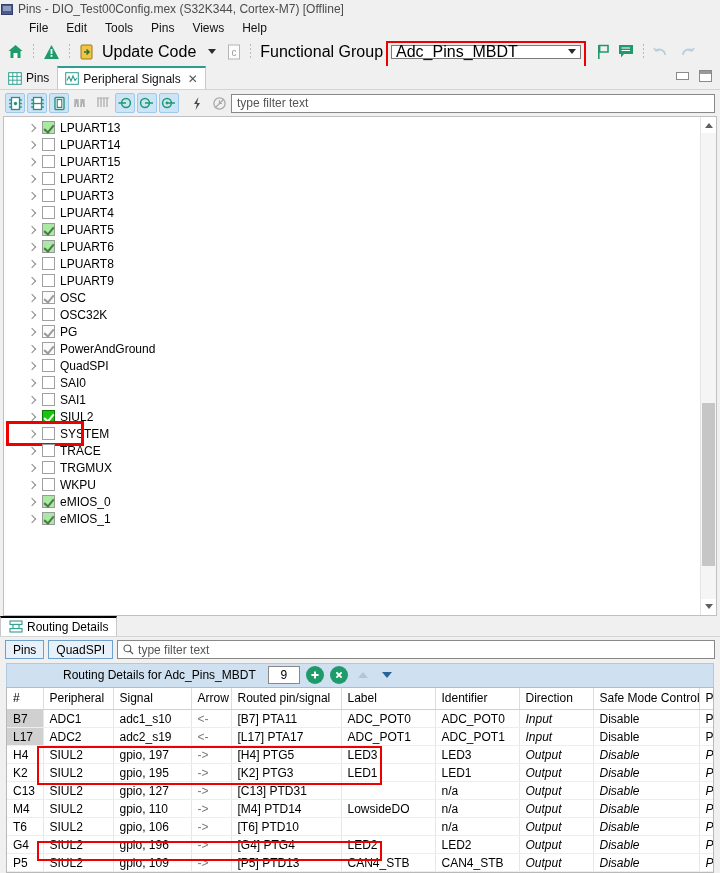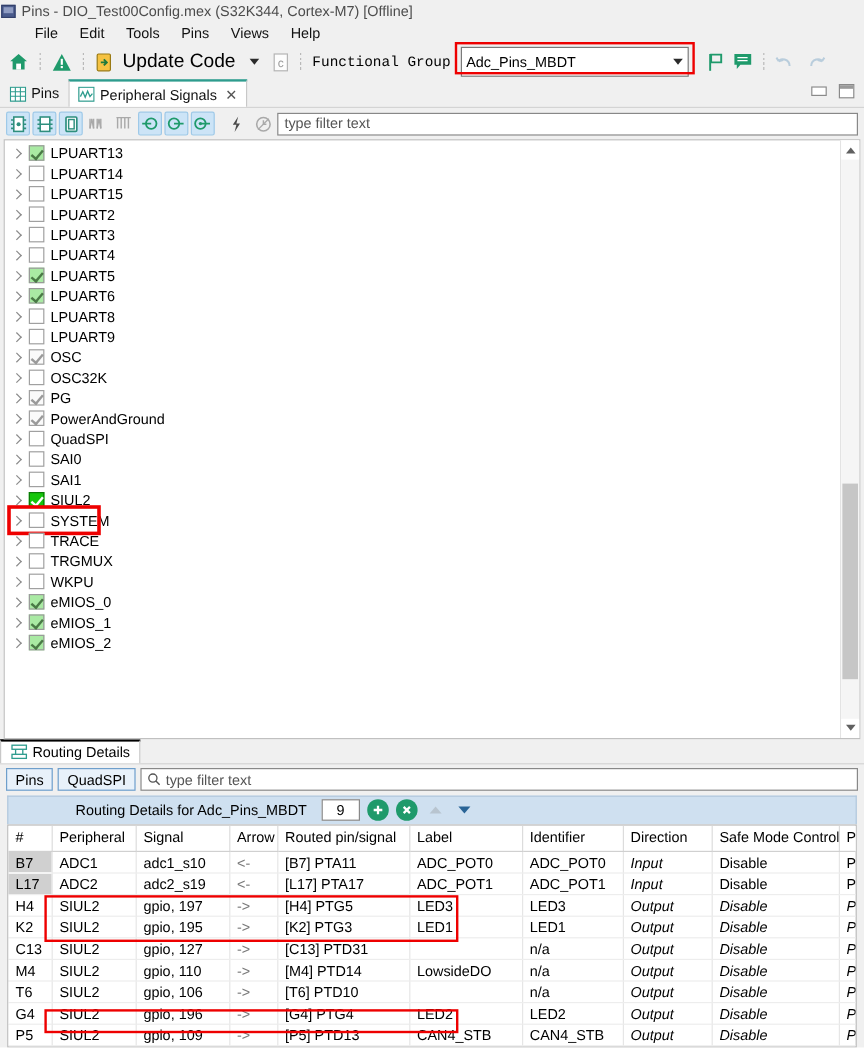--- a/index.html
+++ b/index.html
@@ -40,28 +40,28 @@
     height: 29px; background: #f0f0f0; display: flex; align-items: center;
     padding: 0 4px; gap: 2px; flex: 0 0 29px; position: relative;
   }
   .sep-dot { width: 1px; height: 16px; margin: 0 4px;
     background: repeating-linear-gradient(to bottom,#b9b9b9 0 2px,transparent 2px 4px); }
   .tbtn { display: flex; align-items: center; justify-content: center; height: 22px;
     padding: 0 2px; border: 1px solid transparent; border-radius: 2px; }
   .lbl-updatecode { font-size: 16px; padding: 0 4px 0 3px; white-space: nowrap; }
   .caret-dn { width: 0; height: 0; border-left: 4px solid transparent;
     border-right: 4px solid transparent; border-top: 5px solid #2b2b2b; margin: 0 6px; }
-  .fg-label { font-size: 12px; white-space: nowrap; padding: 0 3px; font-family: Liberation Mono, monospace; }
+  .fg-label { font-size: 16px; white-space: nowrap; padding: 0 3px; }
 
   .fg-wrap { position: relative; margin-left: 3px; }
   .fg-redbox { position: absolute; left: -5px; top: -4px; width: 200px; height: 27px;
     border: 2px solid #ee0000; pointer-events: none; }
   .fg-select {
-    width: 190px; height: 25px; background: #fff; border: 1px solid #7a7a7a;
-    display: flex; align-items: center; padding: 0 4px; font-size: 12px; position: relative;
+    width: 190px; height: 14px; background: #fff; border: 1px solid #7a7a7a;
+    display: flex; align-items: center; padding: 0 4px; font-size: 16px; position: relative;
   }
   .fg-select .fg-val { flex: 1; }
   .fg-select .fg-arrow { width: 0; height: 0; border-left: 4px solid transparent;
     border-right: 4px solid transparent; border-top: 5px solid #2b2b2b; }
 
   
   .editor-area { flex: 1 1 auto; display: flex; flex-direction: column; min-height: 0; background:#f0f0f0; }
   .tabstrip { height: 24px; display: flex; align-items: flex-end; background: #f0f0f0;
     border-bottom: 1px solid #d4d4d4; position: relative; flex: 0 0 24px; }
   .tab { height: 23px; display: flex; align-items: center; gap: 4px; padding: 0 7px;
@@ -80,21 +80,21 @@
   .ibtn { width: 20px; height: 20px; display: flex; align-items: center; justify-content: center;
     border: 1px solid transparent; border-radius: 2px; }
   .ibtn.on { background: #cce4f7; border-color: #9ec9e8; }
   .filter-input { flex: 1; height: 19px; background: #fff; border: 1px solid #888;
     display: flex; align-items: center; padding: 0 5px; font-size: 12px; color: #555; }
 
   
   .treepanel { flex: 1 1 auto; background: #fff; border: 1px solid #c0c0c0; margin: 0 3px;
     display: flex; min-height: 0; position: relative; }
   .treelist { flex: 1; overflow: hidden; padding-top: 2px; position: relative; }
-  .trow { height: 17px; display: flex; align-items: center; padding-left: 6px; gap: 5px; }
+  .trow { height: 17px; display: flex; align-items: center; padding-left: 24px; gap: 5px; }
   .twist { width: 9px; height: 9px; position: relative; flex: 0 0 9px; }
   .twist::before { content: ""; position: absolute; left: 1px; top: 0px;
     width: 5px; height: 5px; border-top: 1.4px solid #8a8a8a; border-right: 1.4px solid #8a8a8a;
     transform: rotate(45deg); top: 2px; }
   .cbx { width: 13px; height: 13px; border: 1px solid #a0a0a0; background: #fff;
     flex: 0 0 13px; position: relative; }
   .cbx.pale { background: #a9eaa3; border-color: #9a9a9a; }
   .cbx.gray { background: #fafafa; border-color: #a0a0a0; }
   .cbx.bright { background: #16c60c; border-color: #0a7a05; }
   .cbx.checked::after {
@@ -464,25 +464,20 @@
           </div>
           <div class="trow">
             <span class="twist"></span>
             <span class="cbx pale checked"></span>
             <span class="tlabel">eMIOS_0</span>
           </div>
           <div class="trow">
             <span class="twist"></span>
             <span class="cbx pale checked"></span>
             <span class="tlabel">eMIOS_1</span>
-          </div>
-          <div class="trow">
-            <span class="twist"></span>
-            <span class="cbx pale checked"></span>
-            <span class="tlabel">eMIOS_2</span>
           </div>
         </div>
       <div class="vscroll">
         <div class="vs-arrow up">
             <span class="chev"></span>
           </div>
         <div class="vs-track">
           <div class="vs-thumb" style="top:58%;height:35%"></div>
         </div>
         <div class="vs-arrow dn">

